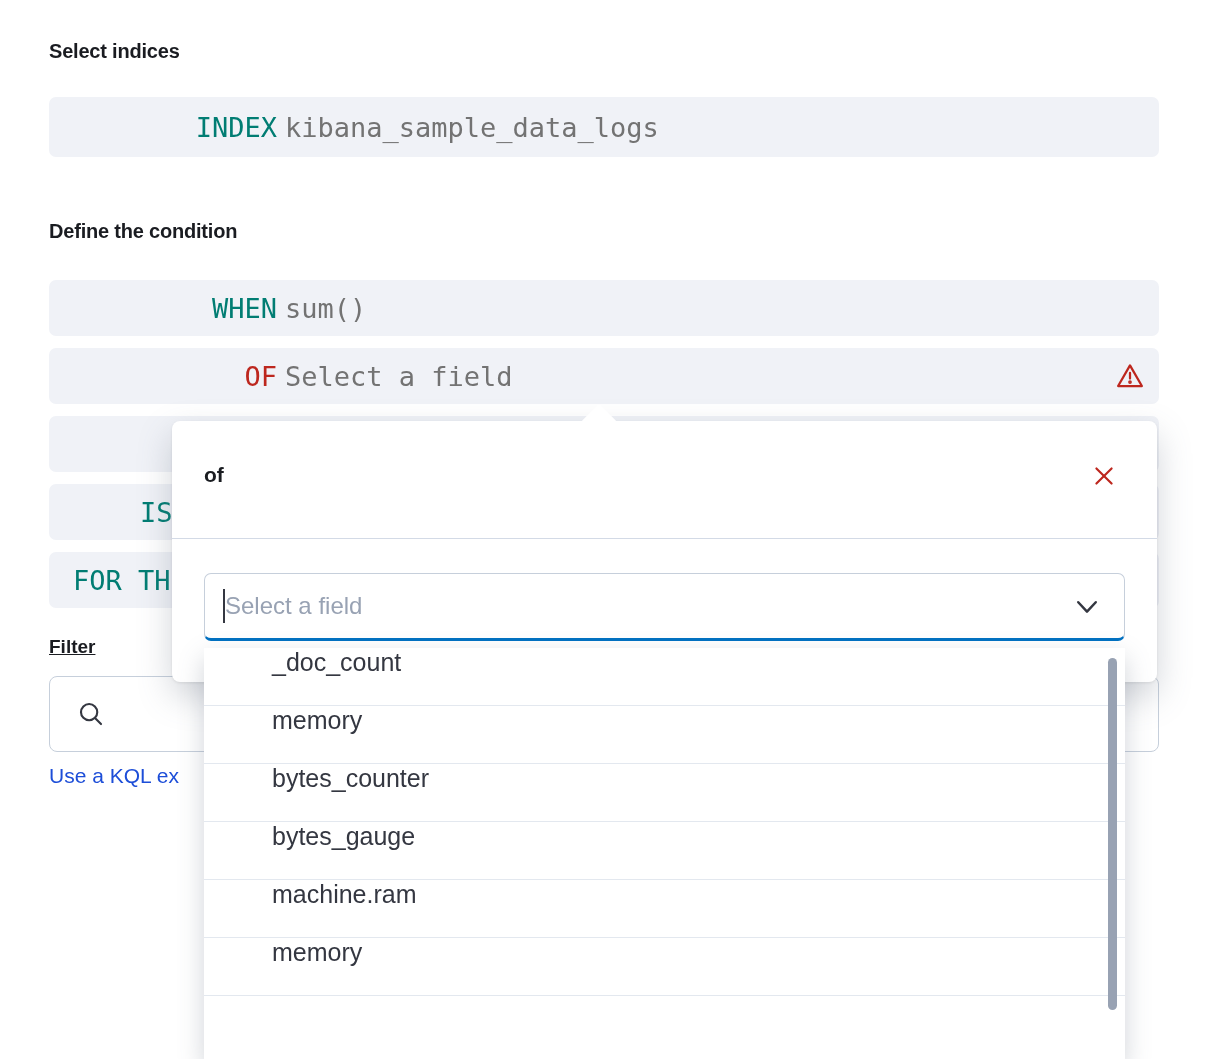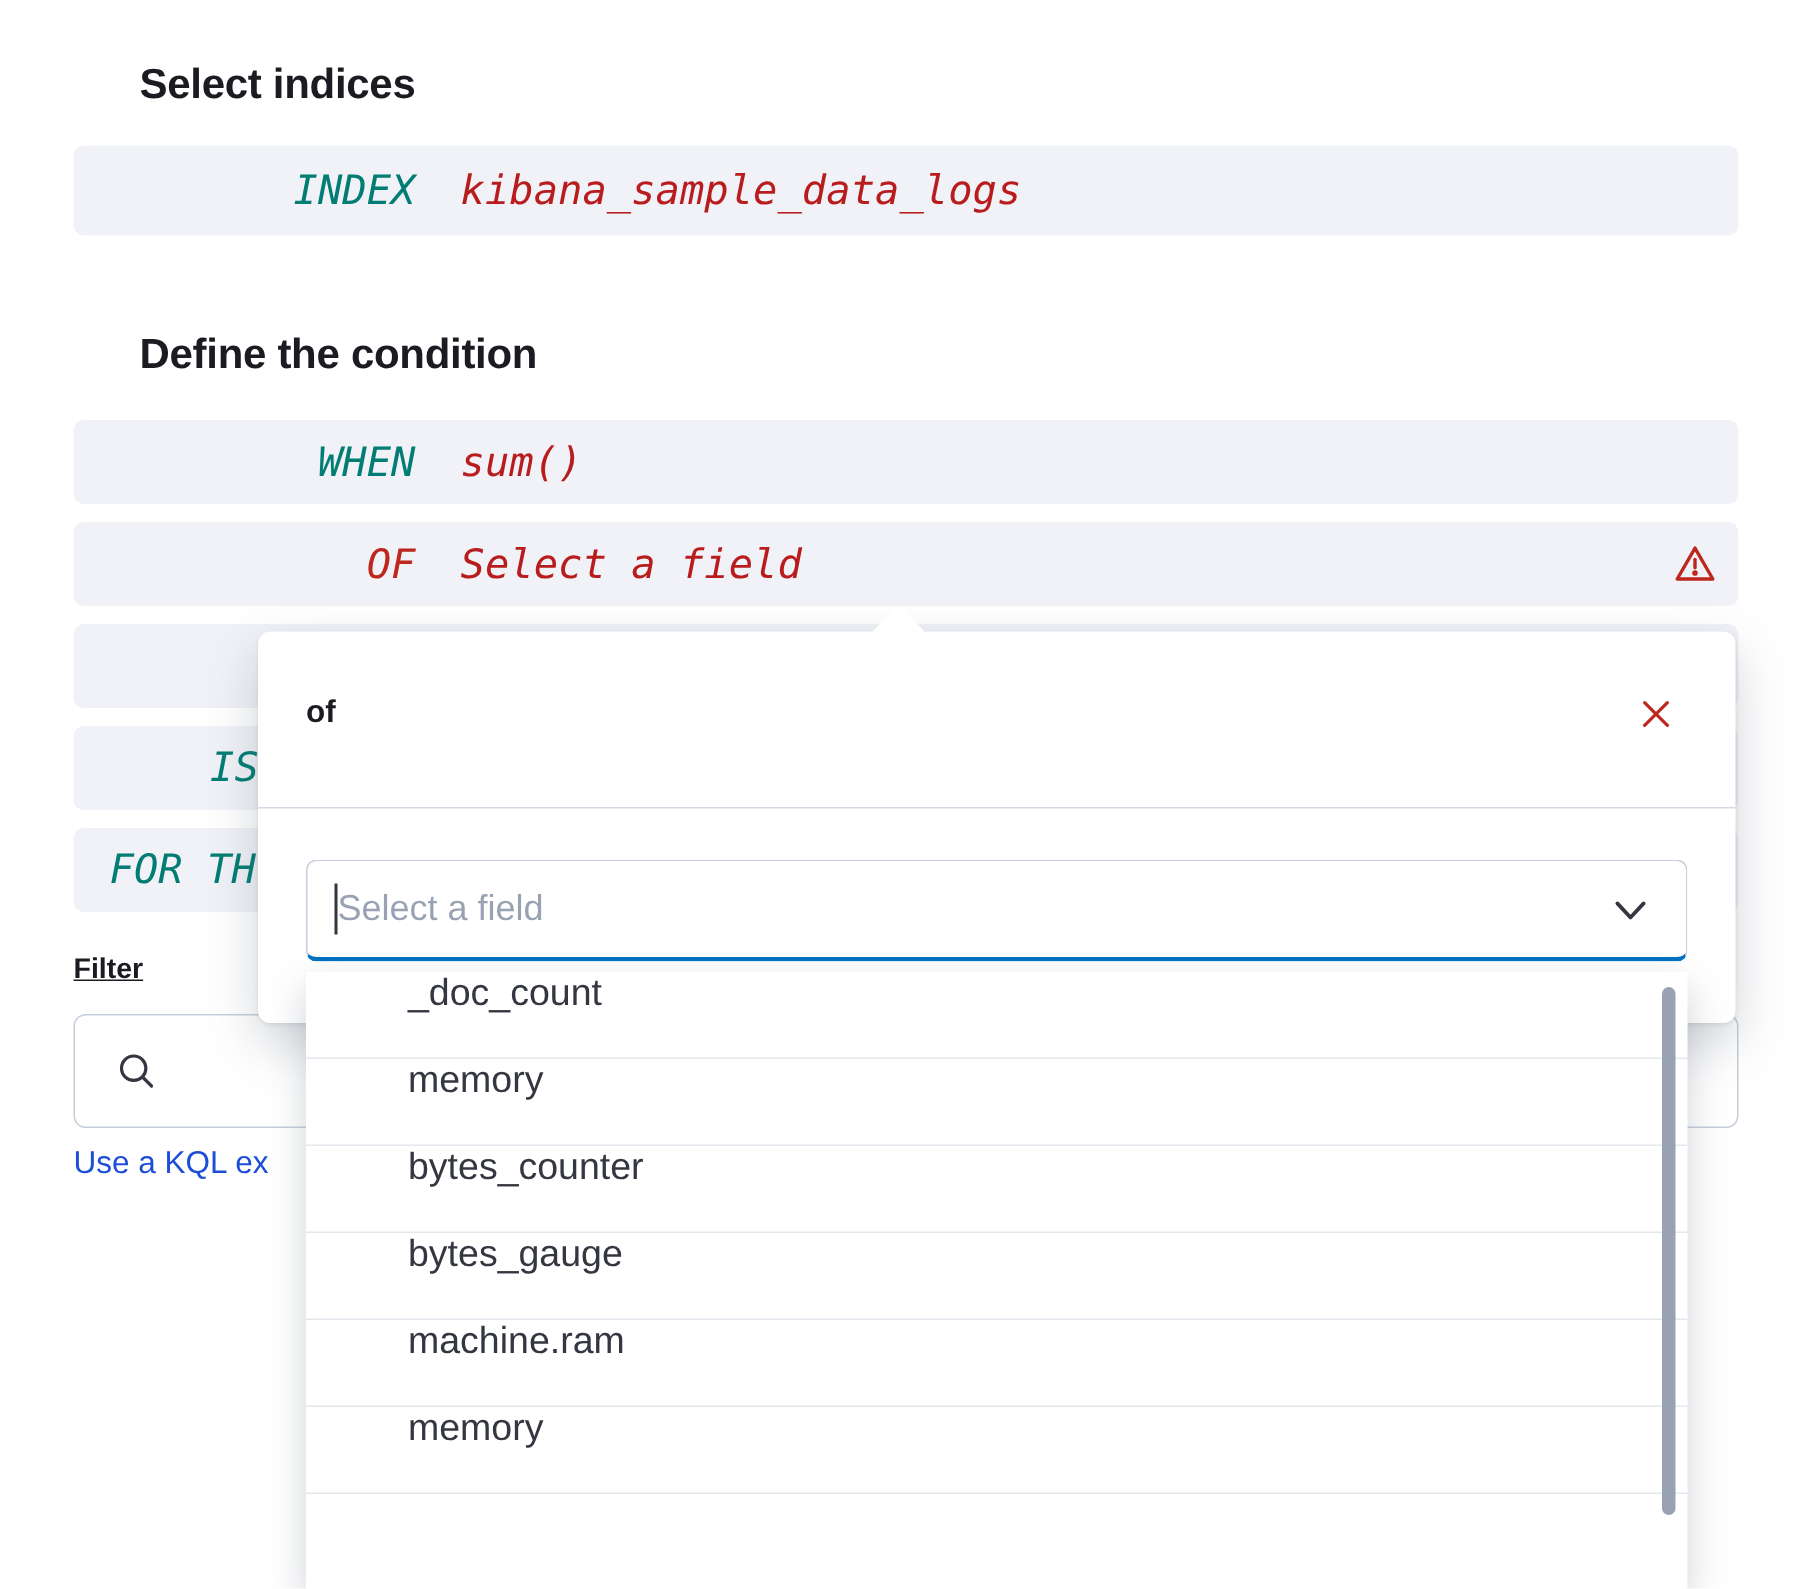--- a/index.html
+++ b/index.html
@@ -1,37 +1,37 @@
 <!DOCTYPE html>
 <html><head>
 <meta charset="utf-8">
 <style>
   * { margin:0; padding:0; box-sizing:border-box; }
   html,body {
     width:1213px; height:1059px; background:#ffffff; overflow:hidden;
     font-family:"Liberation Sans", sans-serif; position:relative; color:#343741;
   }
-  .heading { position:absolute; font-weight:700; font-size:28px; color:#1a1c21; letter-spacing:-0.2px;margin-left:44px; }
+  .heading { position:absolute; font-weight:700; font-size:20px; color:#1a1c21; letter-spacing:-0.2px; }
   #heading-indices { left:49px; top:40px; }
   #heading-condition { left:49px; top:220px; }
 
   
   .expr {
     position:absolute; left:49px; width:1110px; background:#f0f2f7; border-radius:7px;
     display:flex; align-items:center;
-    font-family:"DejaVu Sans Mono", monospace; font-size:27px; cursor:pointer;font-style:italic;
+    font-family:"DejaVu Sans Mono", monospace; font-size:27px; cursor:pointer;
   }
   #expr-index { top:97px; height:60px; }
   #expr-when  { top:280px; height:56px; }
   #expr-of    { top:348px; height:56px; }
   #expr-covered { top:416px; height:56px; }
   #expr-is    { top:484px; height:56px; }
   #expr-for   { top:552px; height:56px; }
   .expr .kw  { width:228px; text-align:right; color:#017D73; flex:none; white-space:pre; }
-  .expr .val { margin-left:30px; color:#b91c1c; white-space:pre; }
+  .expr .val { margin-left:8px; color:#737373; white-space:pre; }
   #expr-of .kw { color:#BD271E; }
   .kw-frag { position:absolute; color:#017D73; top:50%; transform:translateY(-50%); white-space:pre; }
   #expr-is .kw-frag  { left:91px; }
   #expr-for .kw-frag { left:24px; }
   .alert-icon { position:absolute; right:14px; top:50%; transform:translateY(-50%); line-height:0; }
 
   
   .filter-label { position:absolute; left:49px; top:636px; font-weight:700; font-size:19px; color:#1a1c21;text-decoration:underline; }
   .search-input {
     position:absolute; left:49px; top:676px; width:1110px; height:76px; background:#fff;

